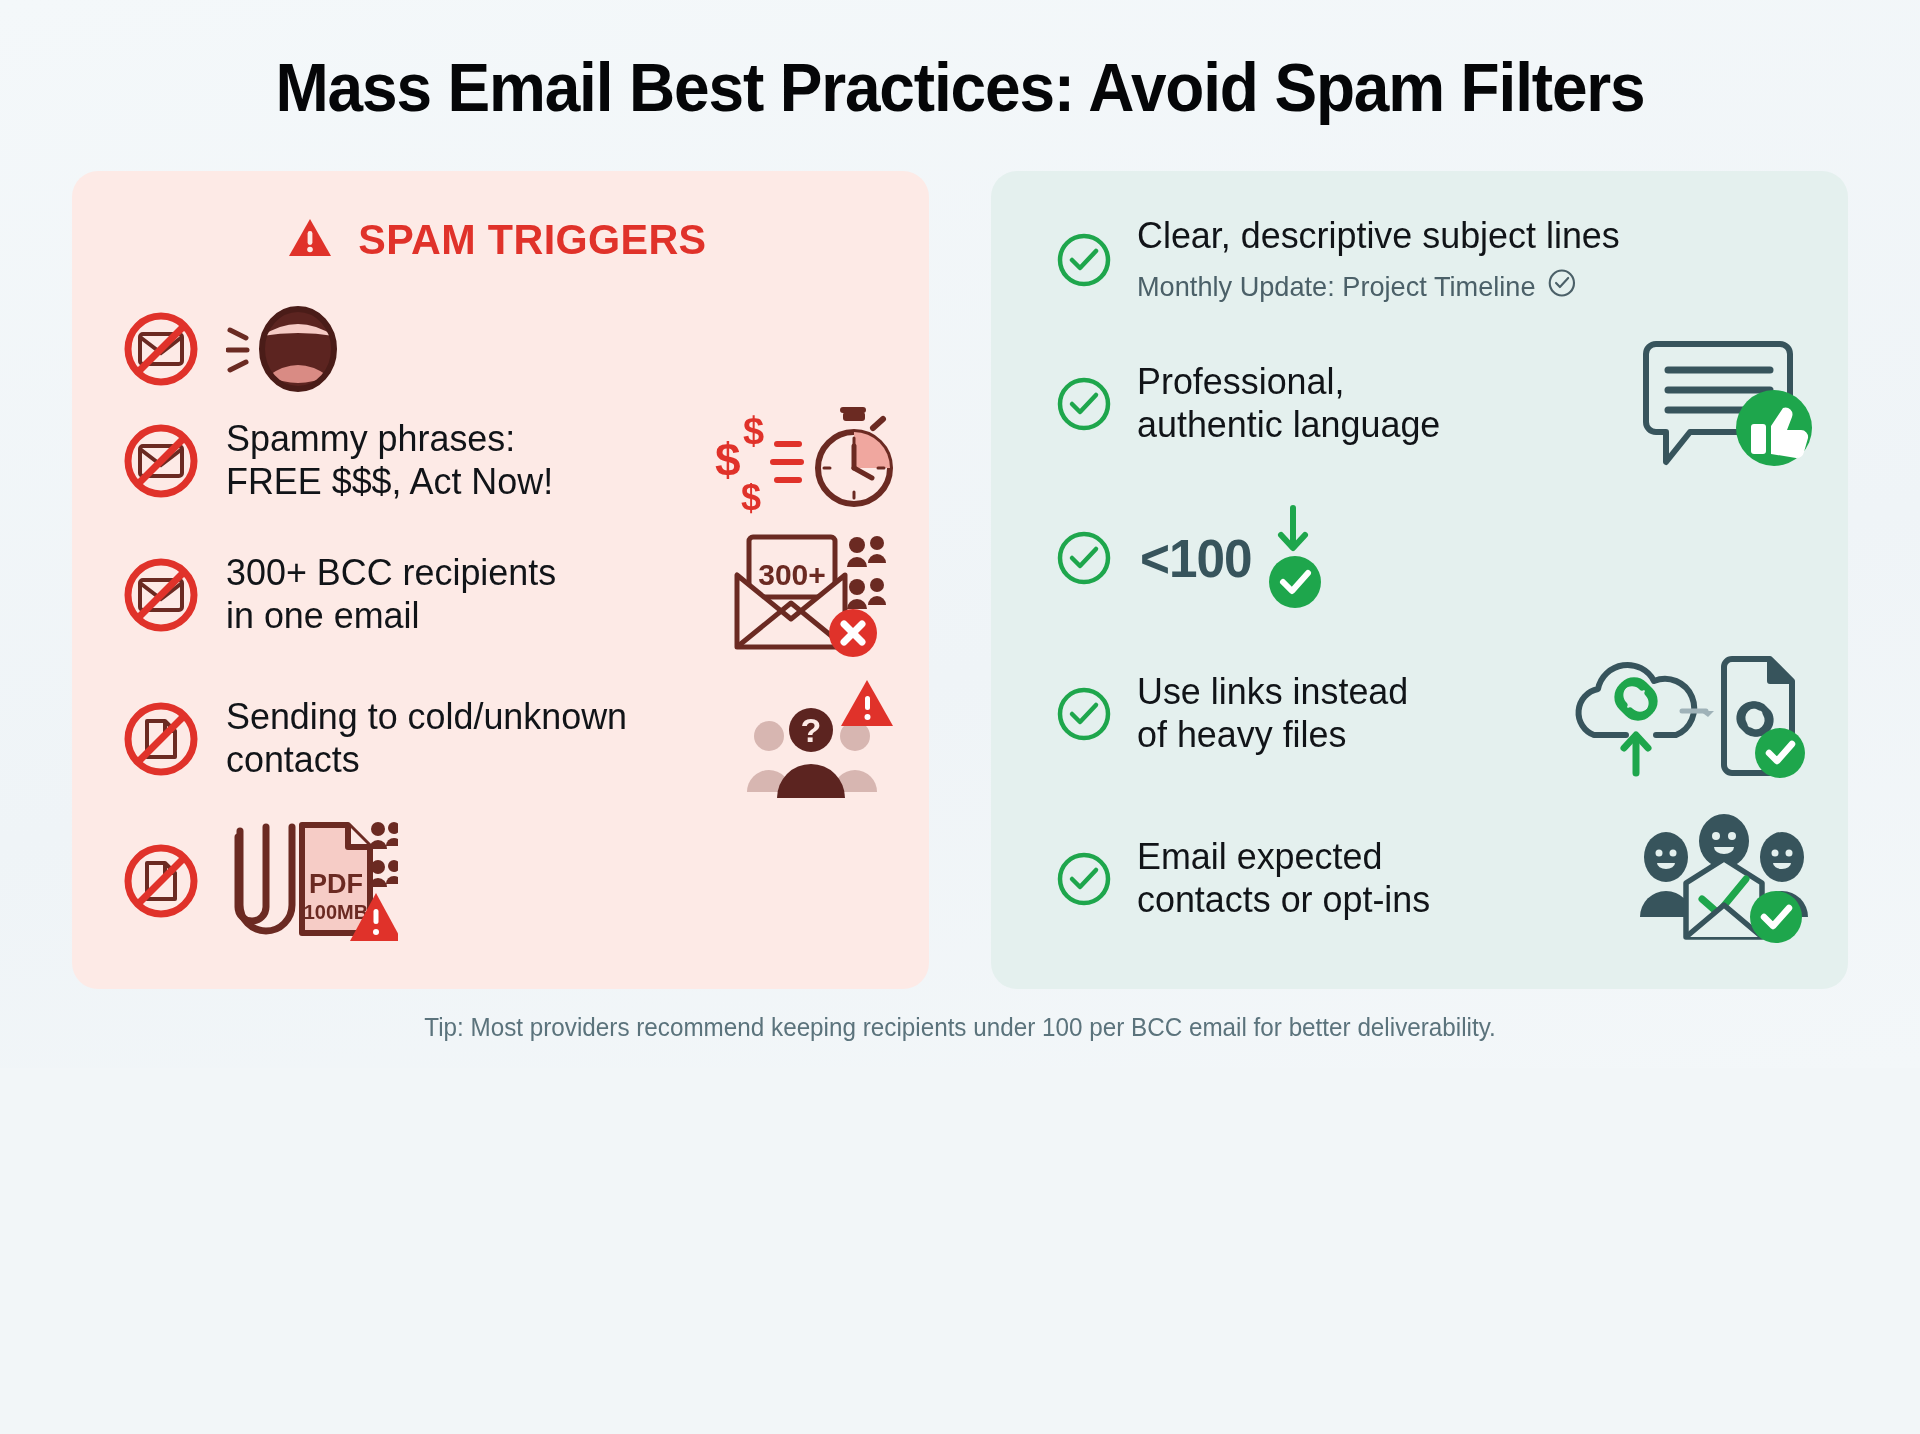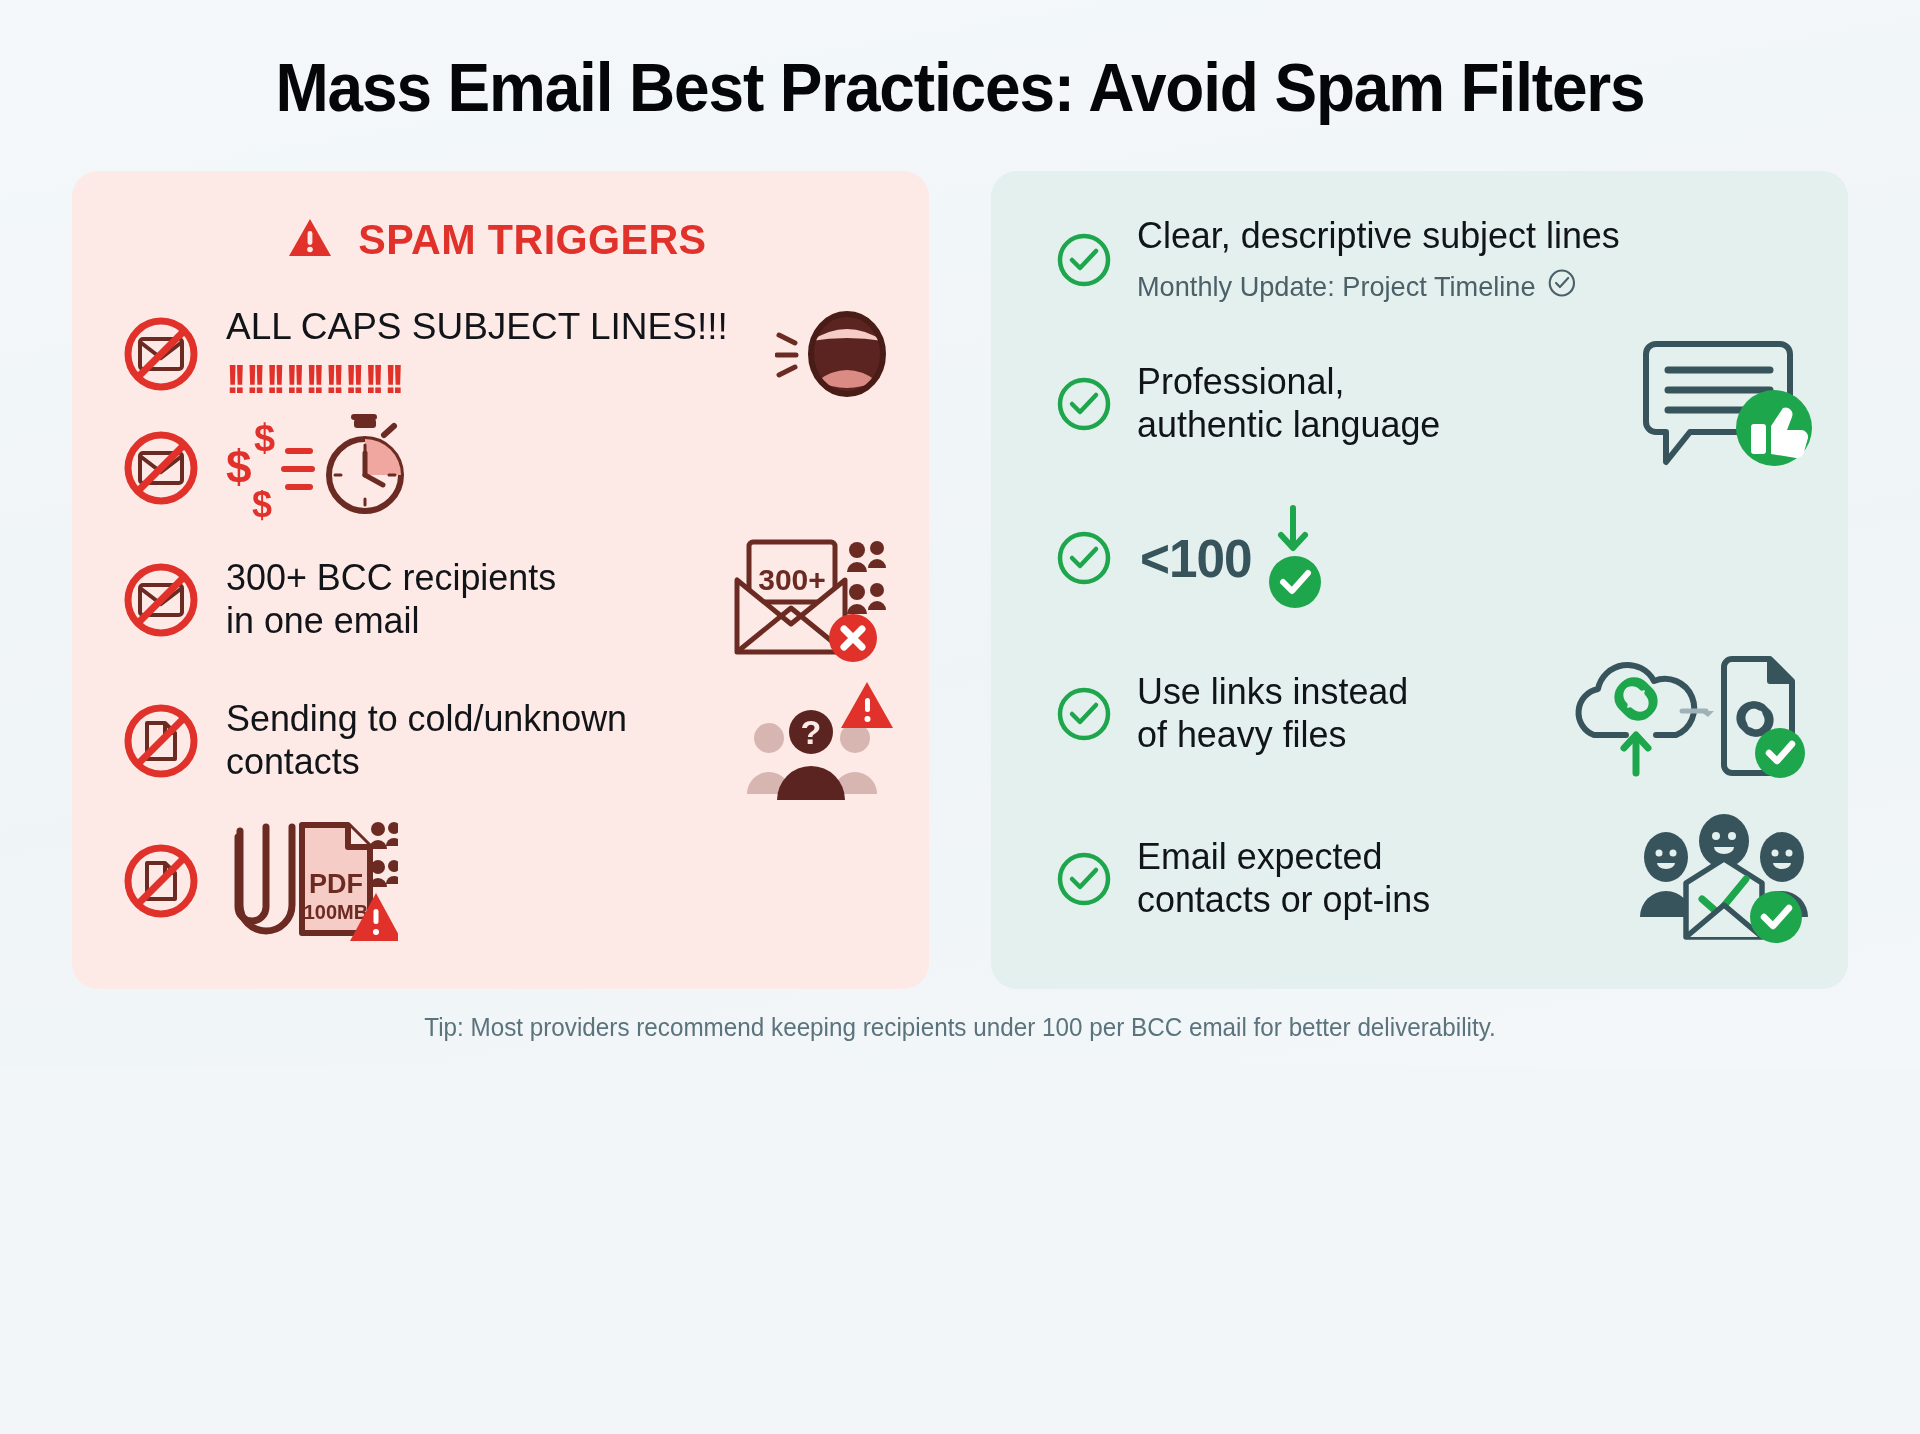--- a/index.html
+++ b/index.html
@@ -105,26 +105,20 @@
 
         <div class="row row-spam">
           <span class="bullet">
             <svg width="84" height="84" viewBox="0 0 84 84">
               <circle cx="42" cy="42" r="33" fill="none" stroke="#e0322a" stroke-width="7"></circle>
               <rect x="21" y="27" width="42" height="30" rx="3" fill="none" stroke="#6b2a22" stroke-width="4"></rect>
               <path d="M21 30 L42 46 L63 30" fill="none" stroke="#6b2a22" stroke-width="4"></path>
               <line x1="17" y1="67" x2="67" y2="17" stroke="#e0322a" stroke-width="7"></line>
             </svg>
           </span>
-          <span class="row-text">
-            <span class="line">ALL CAPS SUBJECT LINES!!!</span>
-            <span class="bangs">
-              <span class="bang">!! !! !! !! !! !! !! !! !!</span>
-            </span>
-          </span>
           <span class="row-art">
             <svg width="120" height="86" viewBox="0 0 120 86">
               <g stroke="#6b2a22" stroke-width="5" stroke-linecap="round">
                 <line x1="4" y1="24" x2="20" y2="32"></line>
                 <line x1="2" y1="44" x2="21" y2="44"></line>
                 <line x1="4" y1="64" x2="20" y2="56"></line>
               </g>
               <ellipse cx="72" cy="43" rx="36" ry="40" fill="#5c2420"></ellipse>
               <path d="M36 30 Q72 6 108 30 Q72 24 36 30Z" fill="#f6ccc6"></path>
               <path d="M42 70 Q72 48 102 70 Q72 84 42 70Z" fill="#d98b84"></path>
@@ -134,20 +128,24 @@
         </div>
 
         <div class="row row-spam">
           <span class="bullet">
             <svg width="84" height="84" viewBox="0 0 84 84">
               <circle cx="42" cy="42" r="33" fill="none" stroke="#e0322a" stroke-width="7"></circle>
               <rect x="21" y="27" width="42" height="30" rx="3" fill="none" stroke="#6b2a22" stroke-width="4"></rect>
               <path d="M21 30 L42 46 L63 30" fill="none" stroke="#6b2a22" stroke-width="4"></path>
               <line x1="17" y1="67" x2="67" y2="17" stroke="#e0322a" stroke-width="7"></line>
             </svg>
+          </span>
+          <span class="row-text">
+            <div class="line">Spammy phrases:</div>
+            <div class="line">FREE $$$, Act Now!</div>
           </span>
           <span class="row-art">
             <svg width="180" height="110" viewBox="0 0 180 110">
               <g fill="#e0322a" font-family="Liberation Sans, sans-serif" font-weight="700">
                 <text x="0" y="70" font-size="46">$</text>
                 <text x="28" y="38" font-size="38">$</text>
                 <text x="26" y="104" font-size="36">$</text>
               </g>
               <g stroke="#e0322a" stroke-width="6" stroke-linecap="round">
                 <line x1="62" y1="38" x2="84" y2="38"></line>

